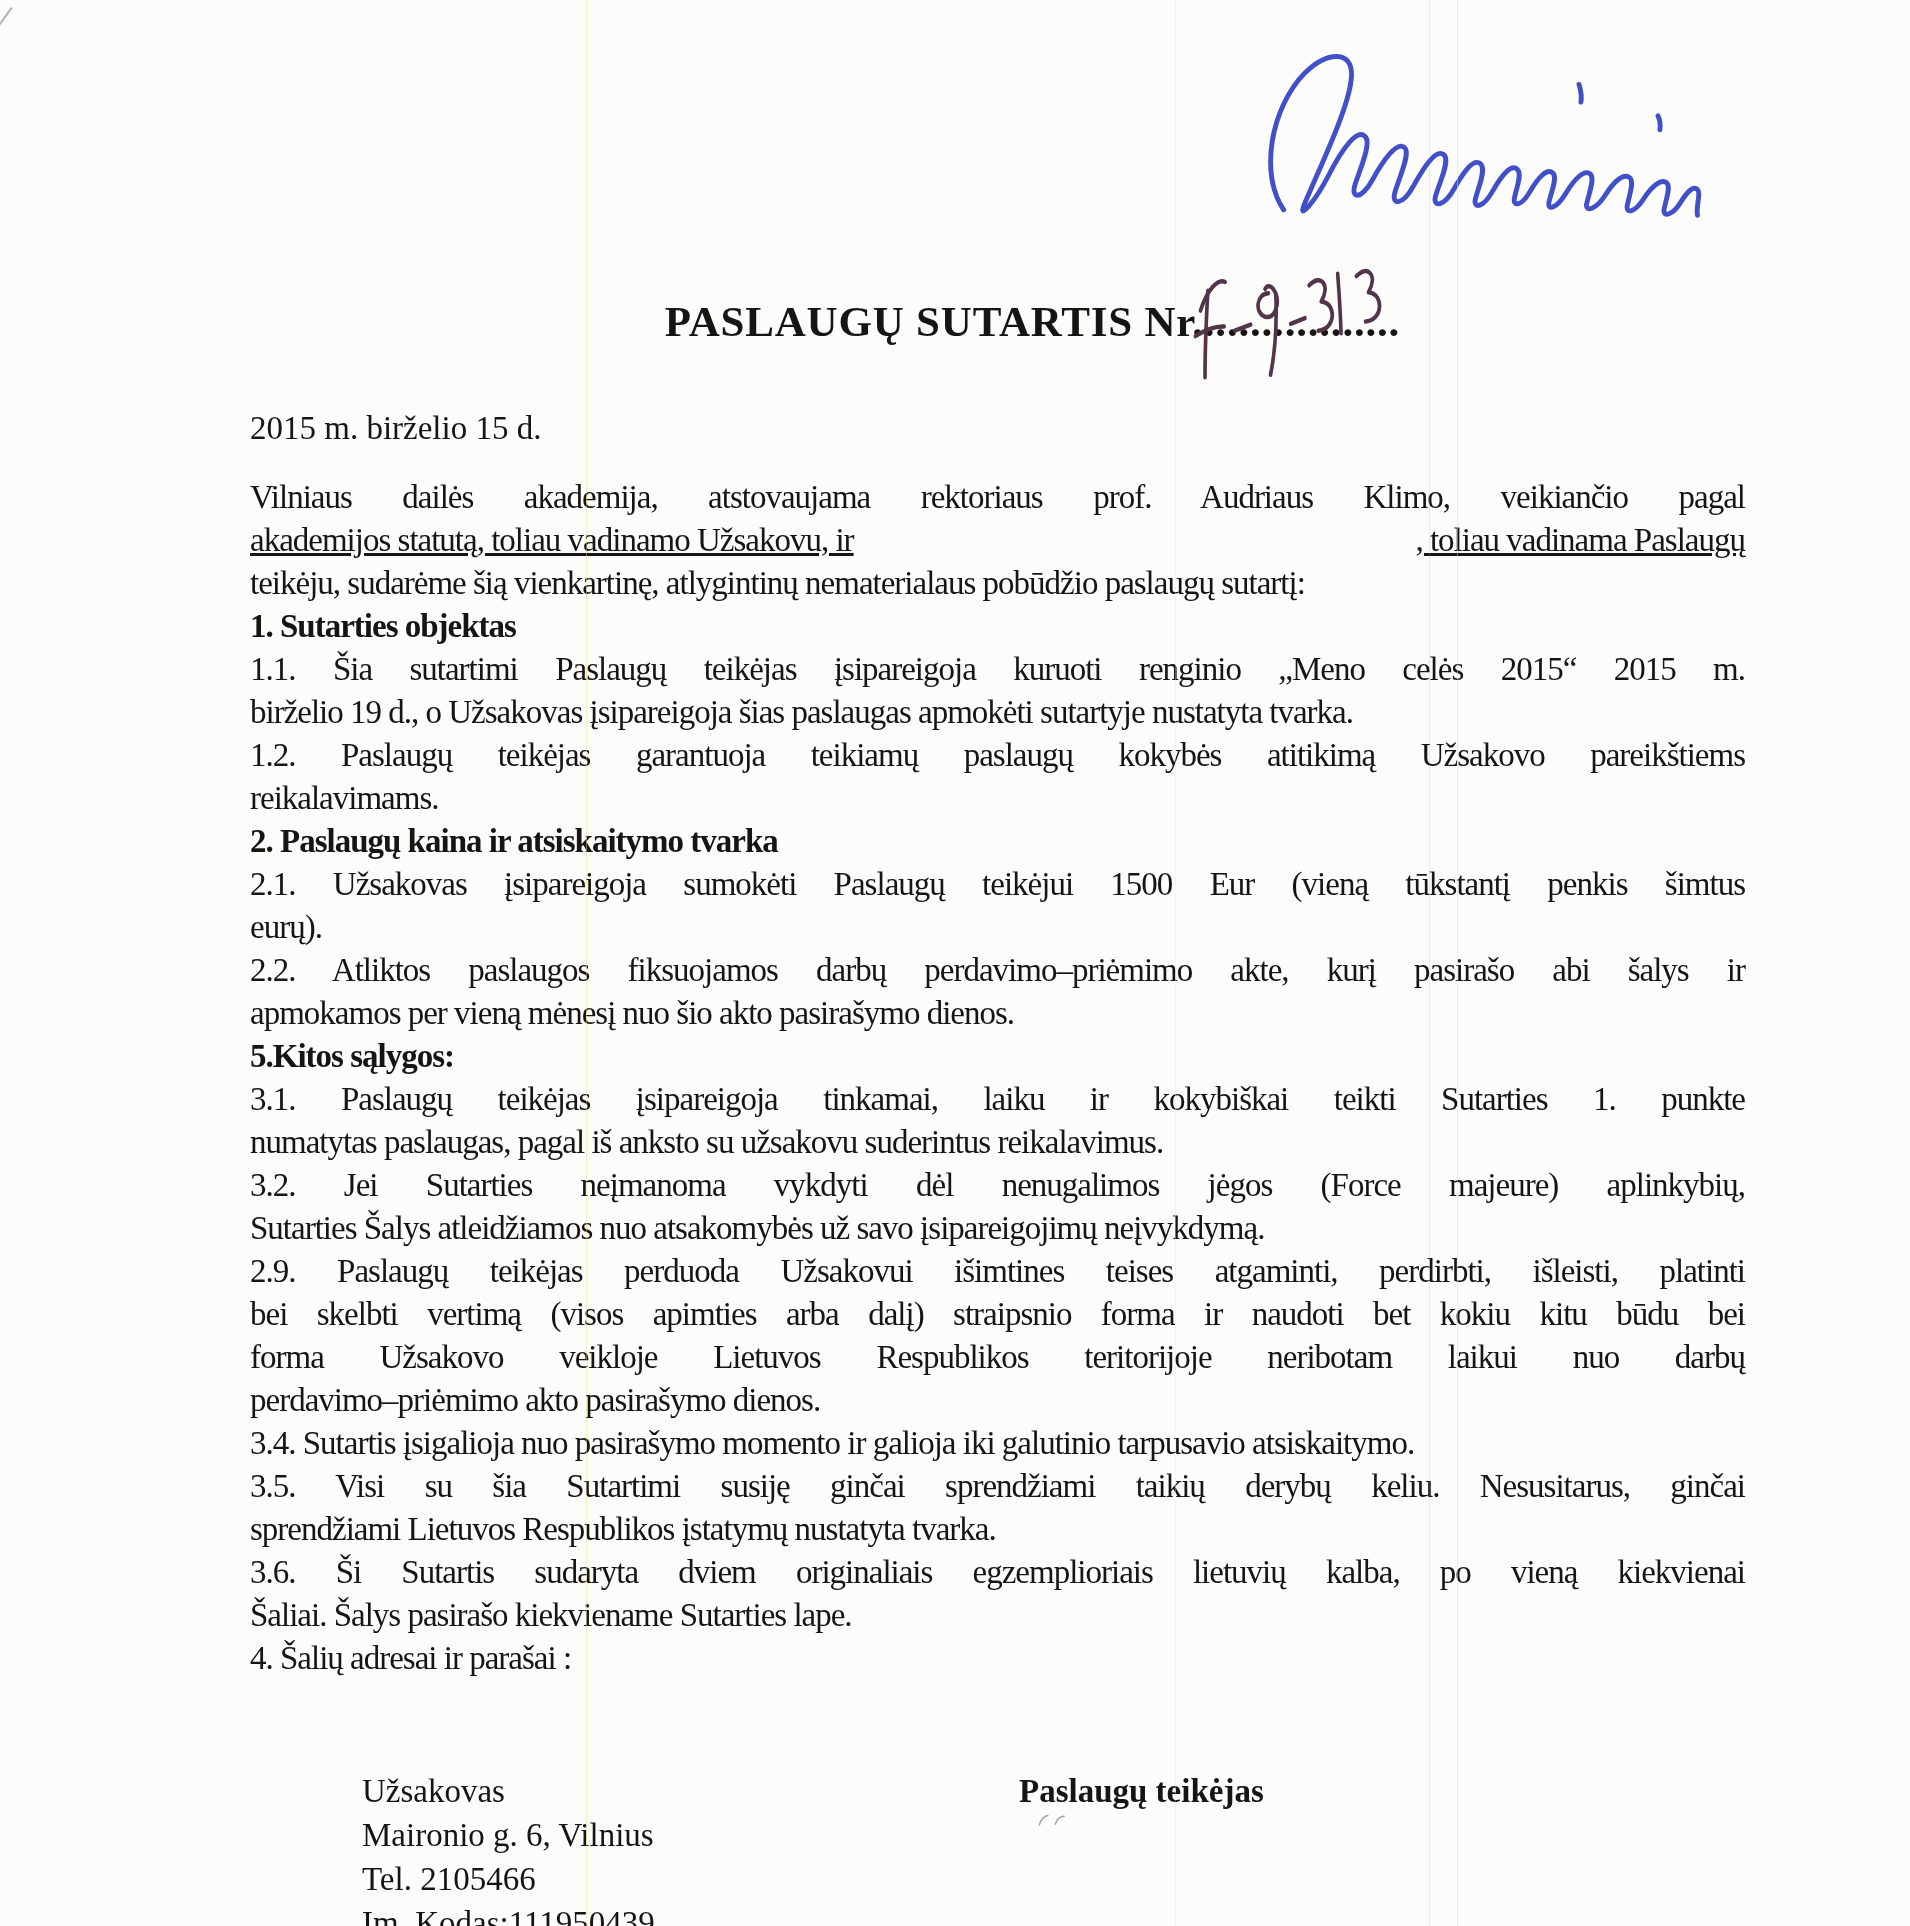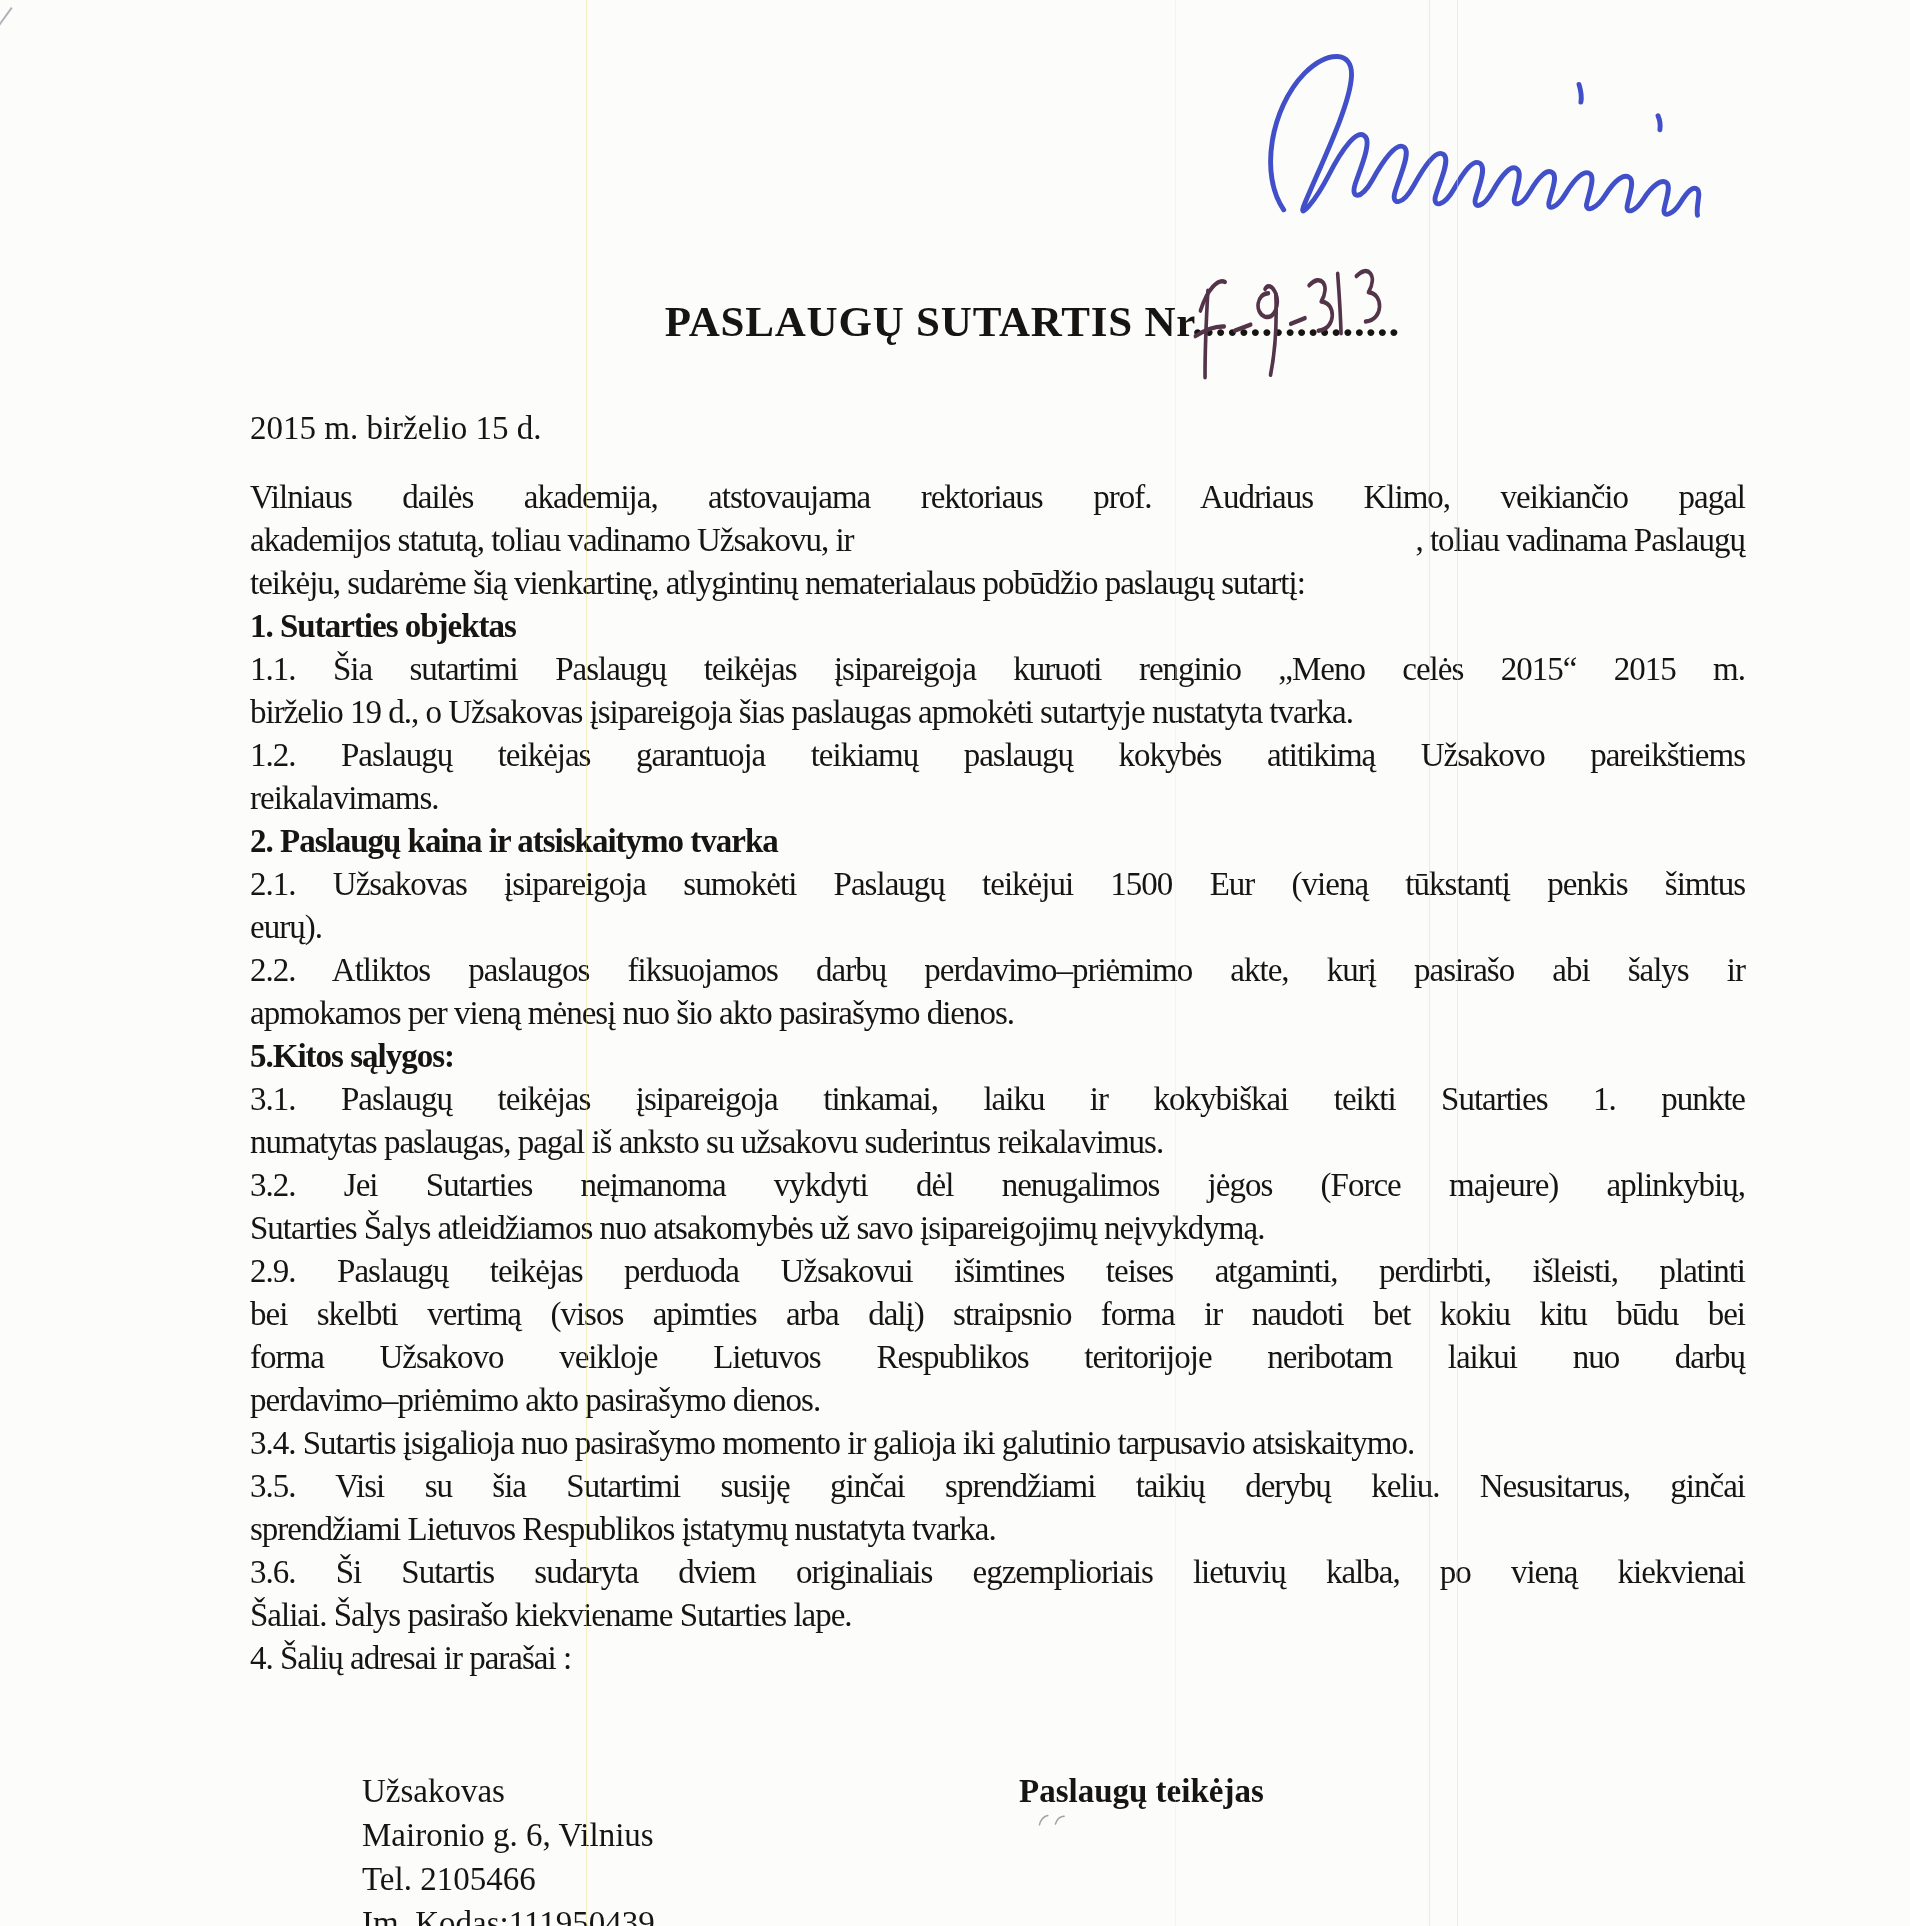--- a/index.html
+++ b/index.html
@@ -23,21 +23,21 @@
   }
   .body-text{
     position:absolute;left:250px;top:476px;width:1495px;
   }
   .line{
     height:43px;line-height:43px;font-size:33px;
     letter-spacing:-1px;white-space:nowrap;
   }
   .line.b{font-weight:bold;}
   .line.j{text-align:justify;text-align-last:justify;}
-  .line.gapline{display:flex;justify-content:space-between;}
+  .line.gapline{display:flex;justify-content:space-between;text-decoration:underline;}
   .party-left{
     position:absolute;left:362px;top:1769px;font-size:33px;line-height:44px;
   }
   .party-left .hd{font-weight:normal;}
   .party-right{
     position:absolute;left:1019px;top:1769px;font-size:33px;font-weight:bold;line-height:44px;
   }
   
   .sig-top{position:absolute;left:1248px;top:42px;width:489px;height:177px;color:var(--ink-blue);z-index:4;}
   .hand-number{position:absolute;left:1163px;top:239px;width:231px;height:162px;color:var(--ink-plum);z-index:4;}

